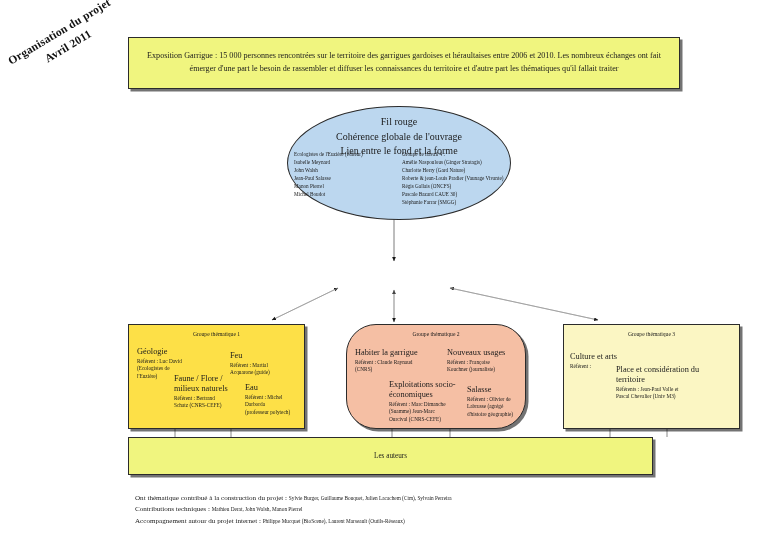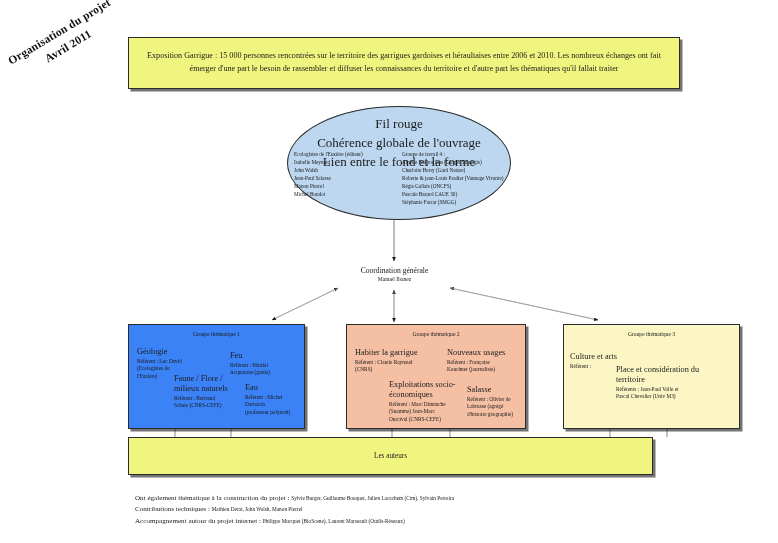--- a/index.html
+++ b/index.html
@@ -72,21 +72,21 @@
     height: 112px;
     border-radius: 50%;
     background: #bcd7ef;
     border: 1.2px solid #2b2b2b;
   }
   .ellipse-head {
     position: absolute;
     left: 0; top: 8px;
     width: 100%;
     text-align: center;
-    font-size: 13px;
+    font-size: 10px;
     line-height: 1.45;
     color: #1b1b1b;
   }
   .ellipse-cols {
     position: absolute;
     left: 6px;
     top: 43px;
     width: 210px;
     display: flex;
     gap: 6px;
@@ -126,22 +126,22 @@
     box-shadow: 2.5px 2.5px 0 rgba(0,0,0,0.55);
     height: 105px;
   }
   .group .g-title {
     position: absolute;
     top: 6px; left: 0; width: 100%;
     text-align: center;
     font-size: 5.6px;
     color: #1b1b1b;
   }
-  .g1 { left: 128px; top: 324px; width: 177px; background: #3b82f6; }
-  .g2 { left: 346px; top: 324px; width: 180px; background: #f5bfa4; }
+  .g1 { left: 128px; top: 324px; width: 177px; background: #fde047; }
+  .g2 { left: 346px; top: 324px; width: 180px; background: #f5bfa4; border-radius: 30px; }
   .g3 { left: 563px; top: 324px; width: 177px; background: #fbf6c3; padding-left: 48px; }
 
   .topic { position: absolute; }
   .topic .name {
     font-size: 8.3px;
     line-height: 1.18;
     color: #1b1b1b;
     margin-bottom: 1px;
   }
   .topic .ref {
@@ -257,24 +257,20 @@
           <li>Charlotte Herry (Gard Nature)</li>
           <li>Roberte &amp; jean-Louis Pradier (Vaunage Vivante)</li>
           <li>Régis Gallais (ONCFS)</li>
           <li>Pascale Bazard CAUE 30)</li>
           <li>Stéphanie Farrar (SMGG)</li>
         </ul>
       </div>
     </div>
   </div>
 
-  <div class="coord">
-    <div class="t1">Coordination générale</div>
-    <div class="t2">Manuel Ibanez</div>
-  </div>
 
   <div class="group g1">
     <div class="g-title">Groupe thématique 1</div>
     <div class="topic" style="left:8px; top:22px; width:68px;">
       <div class="name">Géologie</div>
       <div class="ref">Référent : Luc David</div>
       <div class="ref">(Ecologistes de</div>
       <div class="ref">l'Euzière)</div>
     </div>
     <div class="topic" style="left:101px; top:26px; width:70px;">
@@ -333,21 +329,21 @@
       <div class="ref">Pascal Chevalier (Univ M3)</div>
     </div>
   </div>
 
   <div class="box authors">
     <div class="authors-text">Les auteurs</div>
   </div>
 
   <div class="footer">
     <div class="frow">
-      <span>Ont également thématique à la construction du projet : </span><span class="small">Sylvie Burger, Guillaume Bouquet, Julien Lacachem (Ctm), Sylvain Perreira</span>
+      <span>Ont thématique contribué à la construction du projet : </span><span class="small">Sylvie Burger, Guillaume Bouquet, Julien Lacachem (Ctm), Sylvain Perreira</span>
     </div>
     <div class="frow">
       <span>Contributions techniques : </span><span class="small">Mathieu Derat, John Walsh, Manon Pierrel</span>
     </div>
     <div class="frow">
       <span>Accompagnement autour du projet internet : </span><span class="small">Philippe Mucquet (BioScene), Laurent Marseault (Outils-Réseaux)</span>
     </div>
   </div>
 
 </div>

